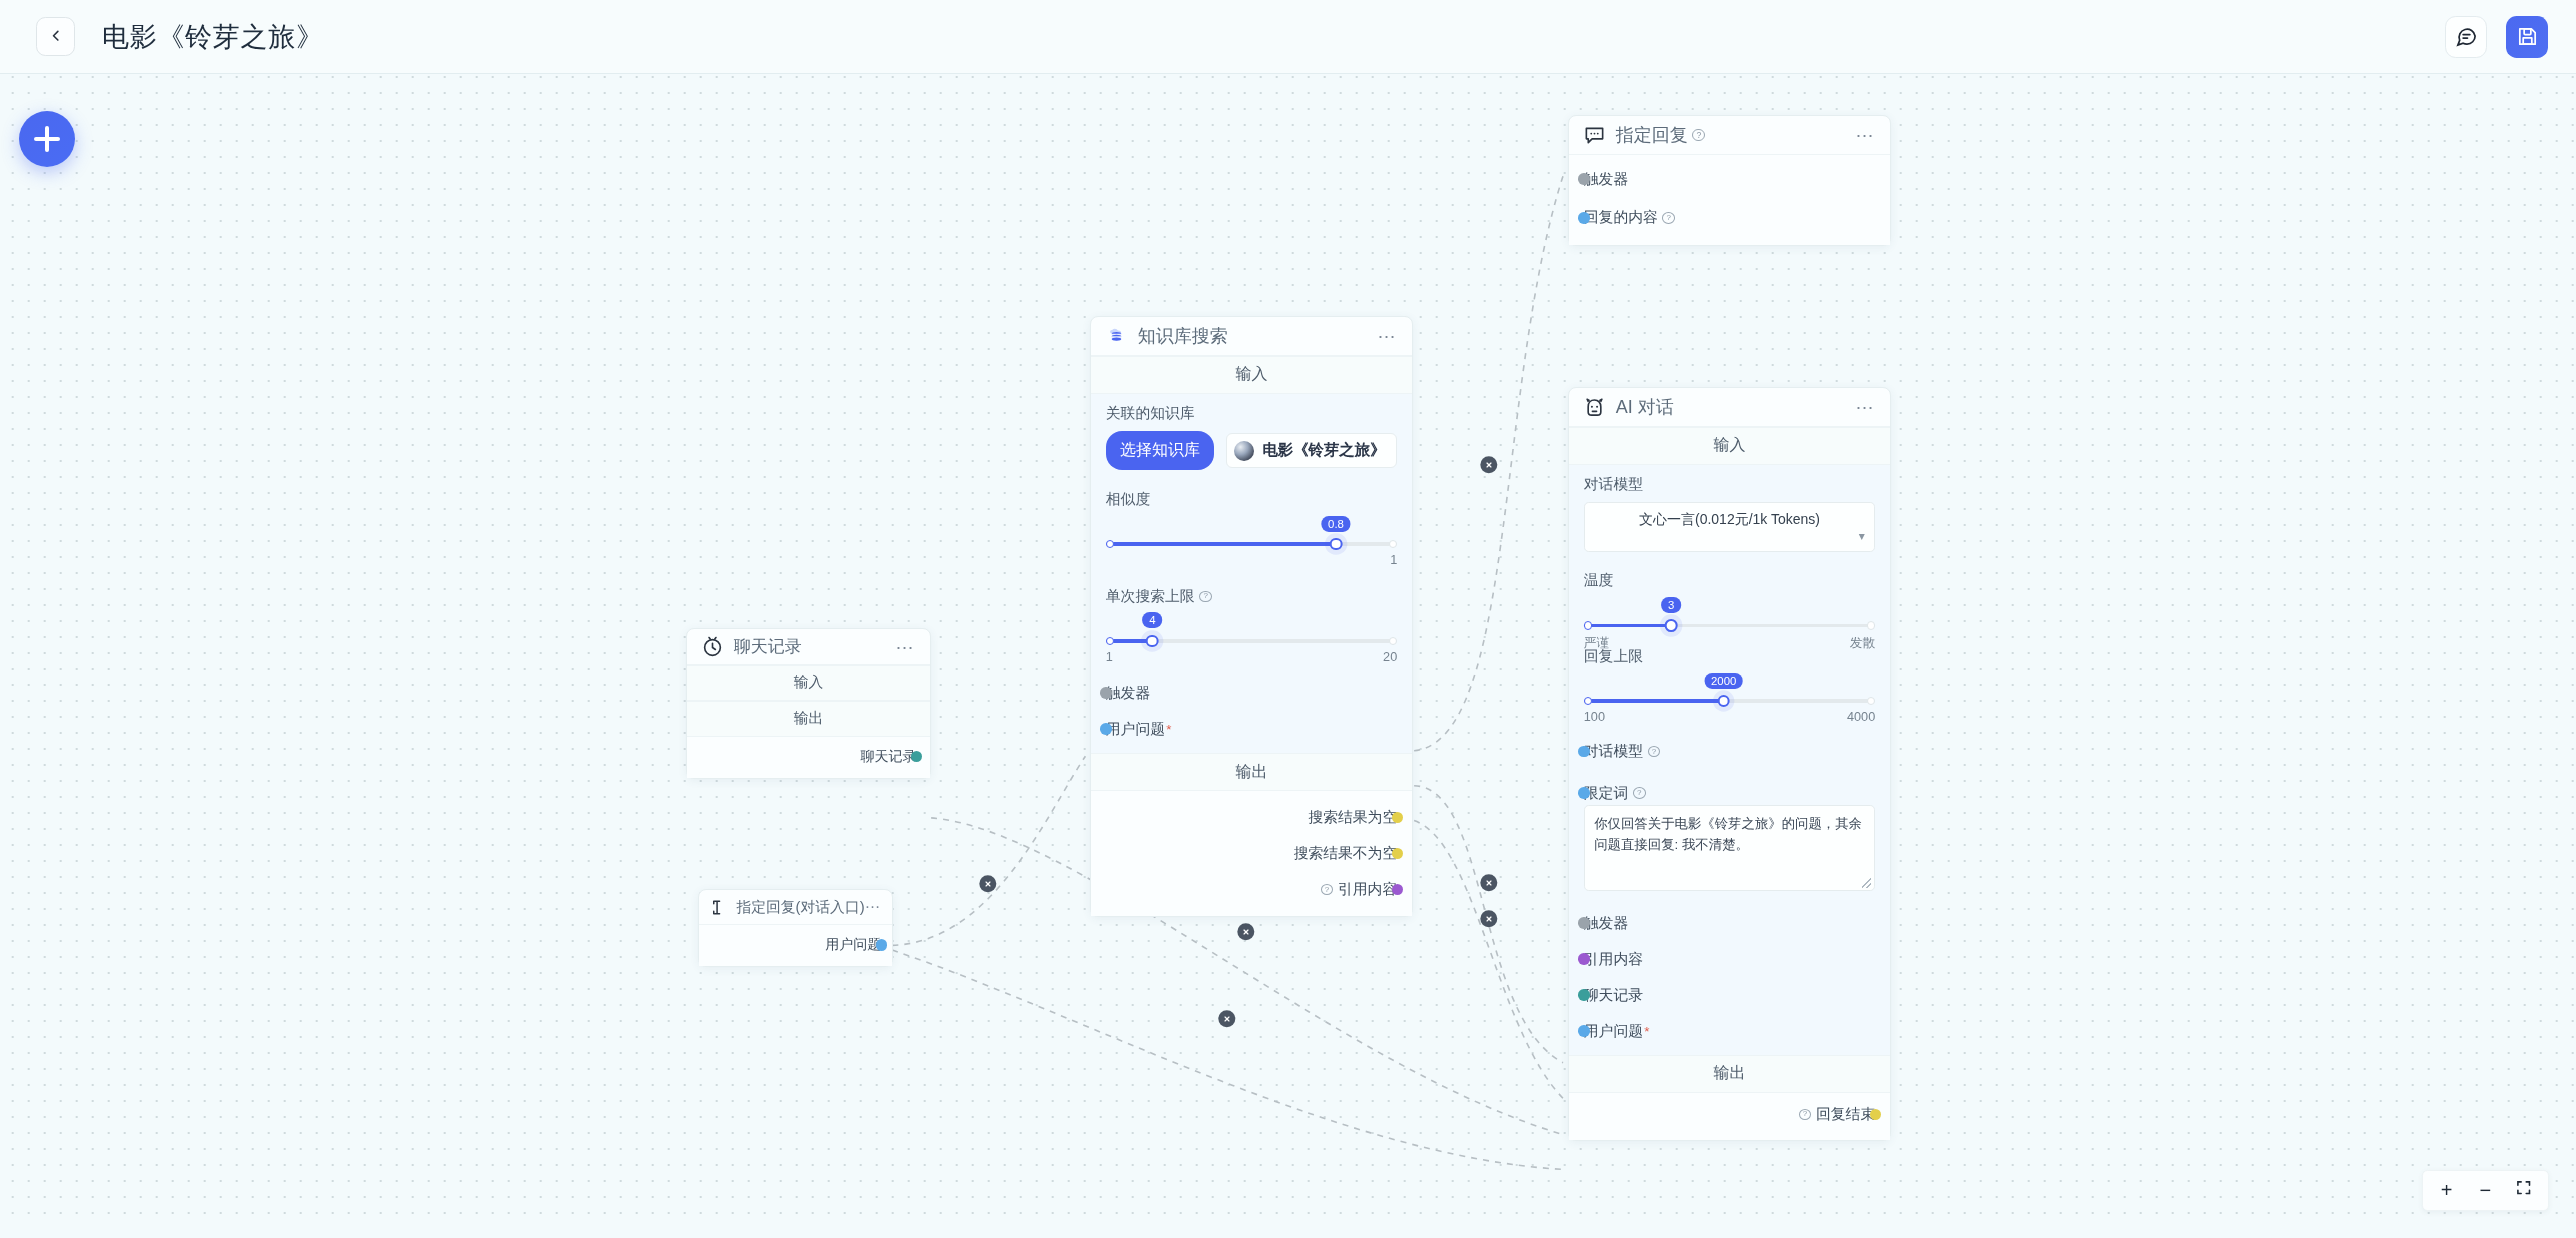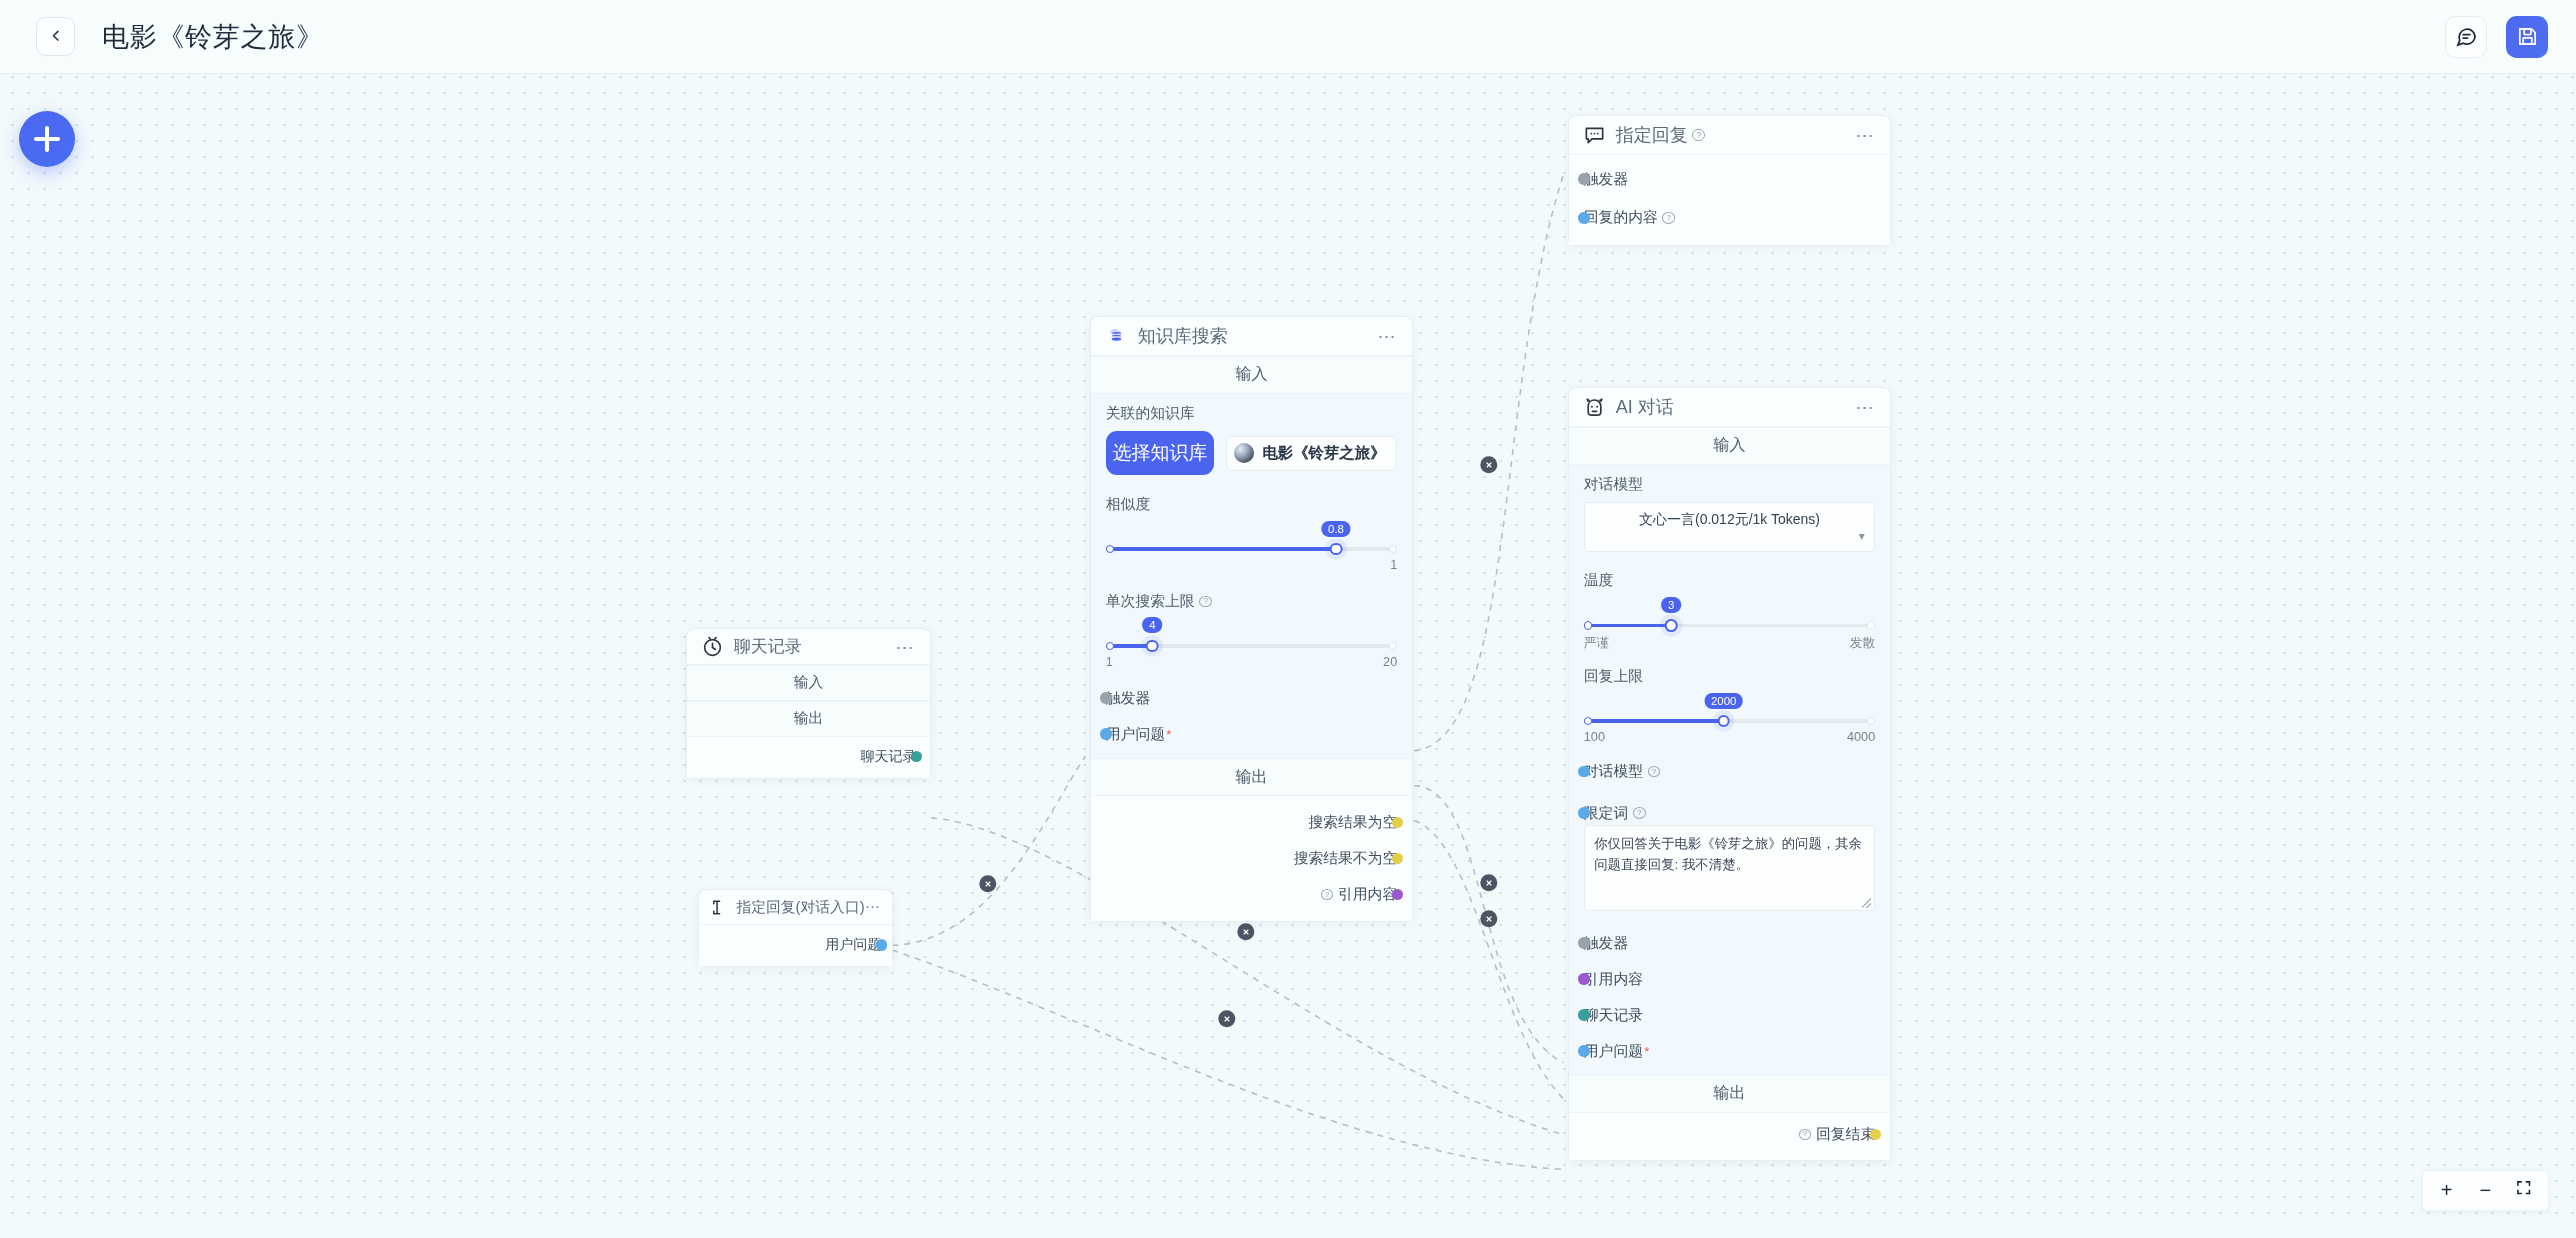--- a/index.html
+++ b/index.html
@@ -124,22 +124,22 @@
   .p-teal   { background: #3a9e9b; }
 
   .port-row {
     position: relative; display: flex; align-items: center;
     font-size: 14.8px; color: #3f4d5c; height: 24px;
   }
   .port-row.out { justify-content: flex-end; }
 
   
   .btn-primary {
-    background: #4a64f0; color: #fff; border: none; border-radius: 11px;
-    font-size: 19px; padding: 8.7px 0; width: 138px; cursor: pointer;
+    background: #4a64f0; color: #fff; border: none; border-radius: 16px;
+    font-size: 16px; padding: 8.7px 0; width: 138px; cursor: pointer;
     font-family: inherit;
   }
   .kb-chip {
     display: flex; align-items: center; gap: 8px;
     border: 0.7px solid #e6edef; background: #fdffff;
     border-radius: 6px; padding: 6px 10.7px 6px 7.4px; cursor: pointer;
   }
   .kb-avatar {
     width: 20px; height: 20px; border-radius: 50%;
     background: radial-gradient(circle at 32% 30%, #e9eef3 0%, #9aa8bd 38%, #4c5566 72%, #2b3240 100%);
@@ -379,21 +379,21 @@
           <span class="cap l on"></span>
           <span class="cap r"></span>
           <span class="knob" style="left:30%"></span>
           <span class="bubble" style="left:30%">3</span>
           <div class="slider-ends">
             <span>严谨</span>
             <span>发散</span>
           </div>
         </div>
 
-        <div class="field-label" style="margin-top:20px;font-family:Liberation Serif, serif;">回复上限</div>
+        <div class="field-label" style="font-family:Liberation Serif, serif;">回复上限</div>
         <div class="slider-wrap">
           <div class="track"></div>
           <div class="track-fill" style="width:48%"></div>
           <span class="cap l on"></span>
           <span class="cap r"></span>
           <span class="knob" style="left:48%"></span>
           <span class="bubble" style="left:48%">2000</span>
           <div class="slider-ends">
             <span>100</span>
             <span>4000</span>

